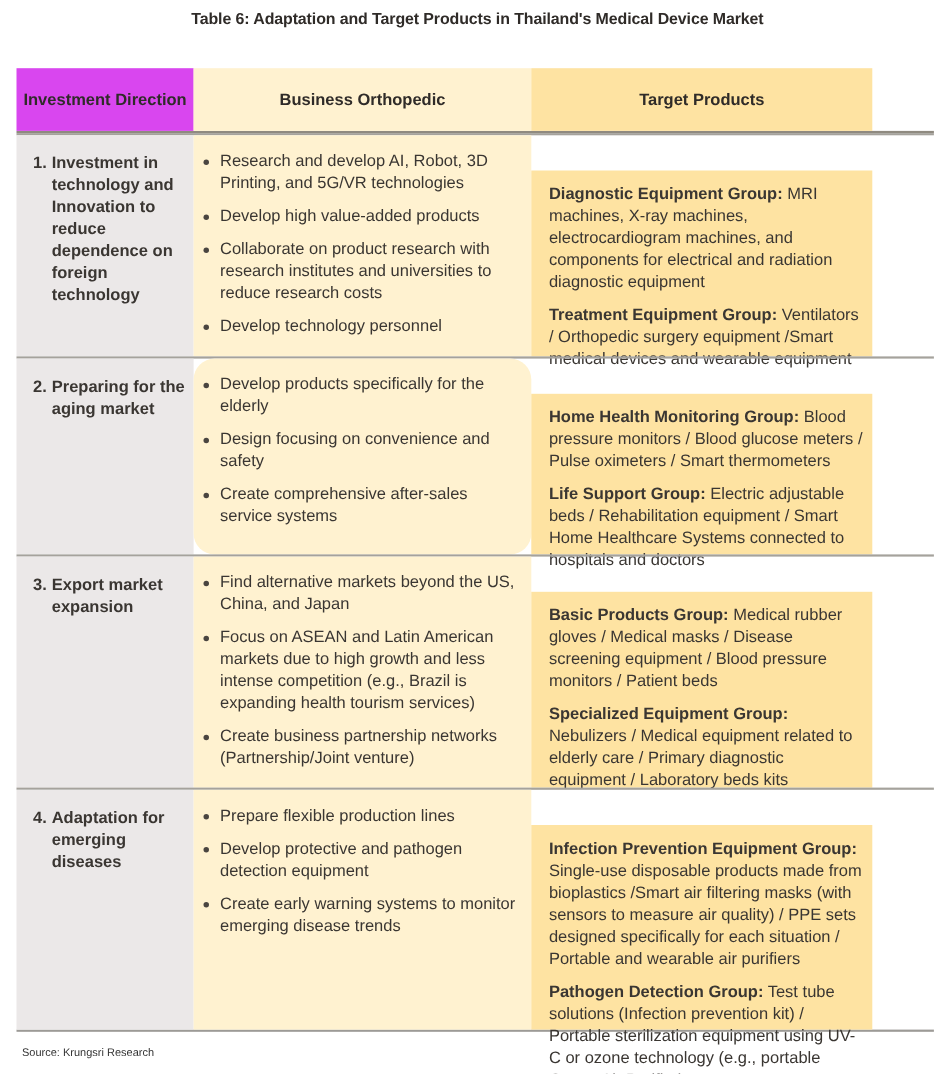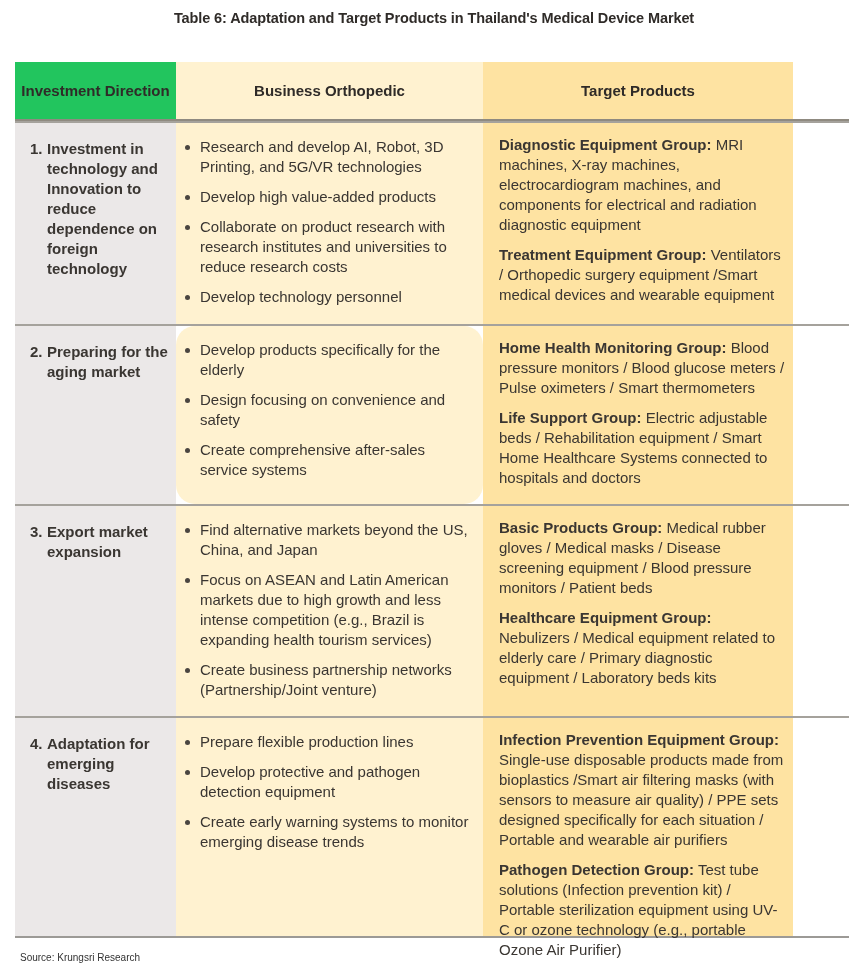--- a/index.html
+++ b/index.html
@@ -37,39 +37,39 @@
     .ad { padding: 14px 10px 0 8px; }
     .ad ul { list-style: none; margin: 0; padding: 0; }
     .ad li {
       position: relative; padding-left: 16px; font-size: 15px; line-height: 20px;
       margin-bottom: 10px; color: #3a3632;
     }
     .ad li .bullet {
       position: absolute; left: 1px; top: 8px; width: 5px; height: 5px;
       border-radius: 50%; background: #4a4540;
     }
-    .tp { padding: 12px 8px 18px 16px; }
+    .tp { padding: 12px 8px 18px 16px; margin-top: 32px; }
     .tp p { margin: 0 0 10px 0; font-size: 15px; line-height: 20px; color: #3a3632; }
     .tp p b { color: #3a3632; }
     .r1 { height: 201px; }
     .r2 { height: 178px; }
     .r3 { height: 210px; }
     .r4 { height: 218px; }
     .source {
       position: absolute; left: 20px; top: 952px; font-size: 10px; color: #333;
     }
   </style>
 </head>
 <body>
 
 <div class="title">Table 6: Adaptation and Target Products in Thailand's Medical Device Market</div>
 
 <div class="table">
   <div class="row header">
-    <div class="cell c1" style="background: #22c55e;">Investment Direction</div>
+    <div class="cell c1" style="background: #d946ef;">Investment Direction</div>
     <div class="cell c2" style="background: rgb(255, 242, 208);">Business Orthopedic</div>
     <div class="cell c3" style="background: rgb(254, 227, 162);">Target Products</div>
   </div>
 
   <div class="row r1">
     <div class="c1 dir" style="background: rgb(235, 232, 232);">
       <span class="num">1.</span>
       <span class="txt">Investment in technology and Innovation to reduce dependence on foreign technology</span>
     </div>
     <div class="c2 ad" style="background: rgb(255, 242, 208);">
@@ -111,21 +111,21 @@
     </div>
     <div class="c2 ad" style="background: rgb(255, 242, 208);">
       <ul>
         <li><span class="bullet"></span><span>Find alternative markets beyond the US, China, and Japan</span></li>
         <li><span class="bullet"></span><span>Focus on ASEAN and Latin American markets due to high growth and less intense competition (e.g., Brazil is expanding health tourism services)</span></li>
         <li><span class="bullet"></span><span>Create business partnership networks (Partnership/Joint venture)</span></li>
       </ul>
     </div>
     <div class="c3 tp" style="background: rgb(254, 227, 162);">
       <p><b>Basic Products Group:</b> <span>Medical rubber gloves / Medical masks / Disease screening equipment / Blood pressure monitors / Patient beds</span></p>
-      <p><b>Healthcare Equipment Group:</b> <span>Nebulizers / Medical equipment related to elderly care / Primary diagnostic equipment / Laboratory beds kits</span></p>
+      <p><b>Specialized Equipment Group:</b> <span>Nebulizers / Medical equipment related to elderly care / Primary diagnostic equipment / Laboratory beds kits</span></p>
     </div>
   </div>
 
   <div class="row r4">
     <div class="c1 dir" style="background: rgb(235, 232, 232);">
       <span class="num">4.</span>
       <span class="txt">Adaptation for emerging diseases</span>
     </div>
     <div class="c2 ad" style="background: rgb(255, 242, 208);">
       <ul>

